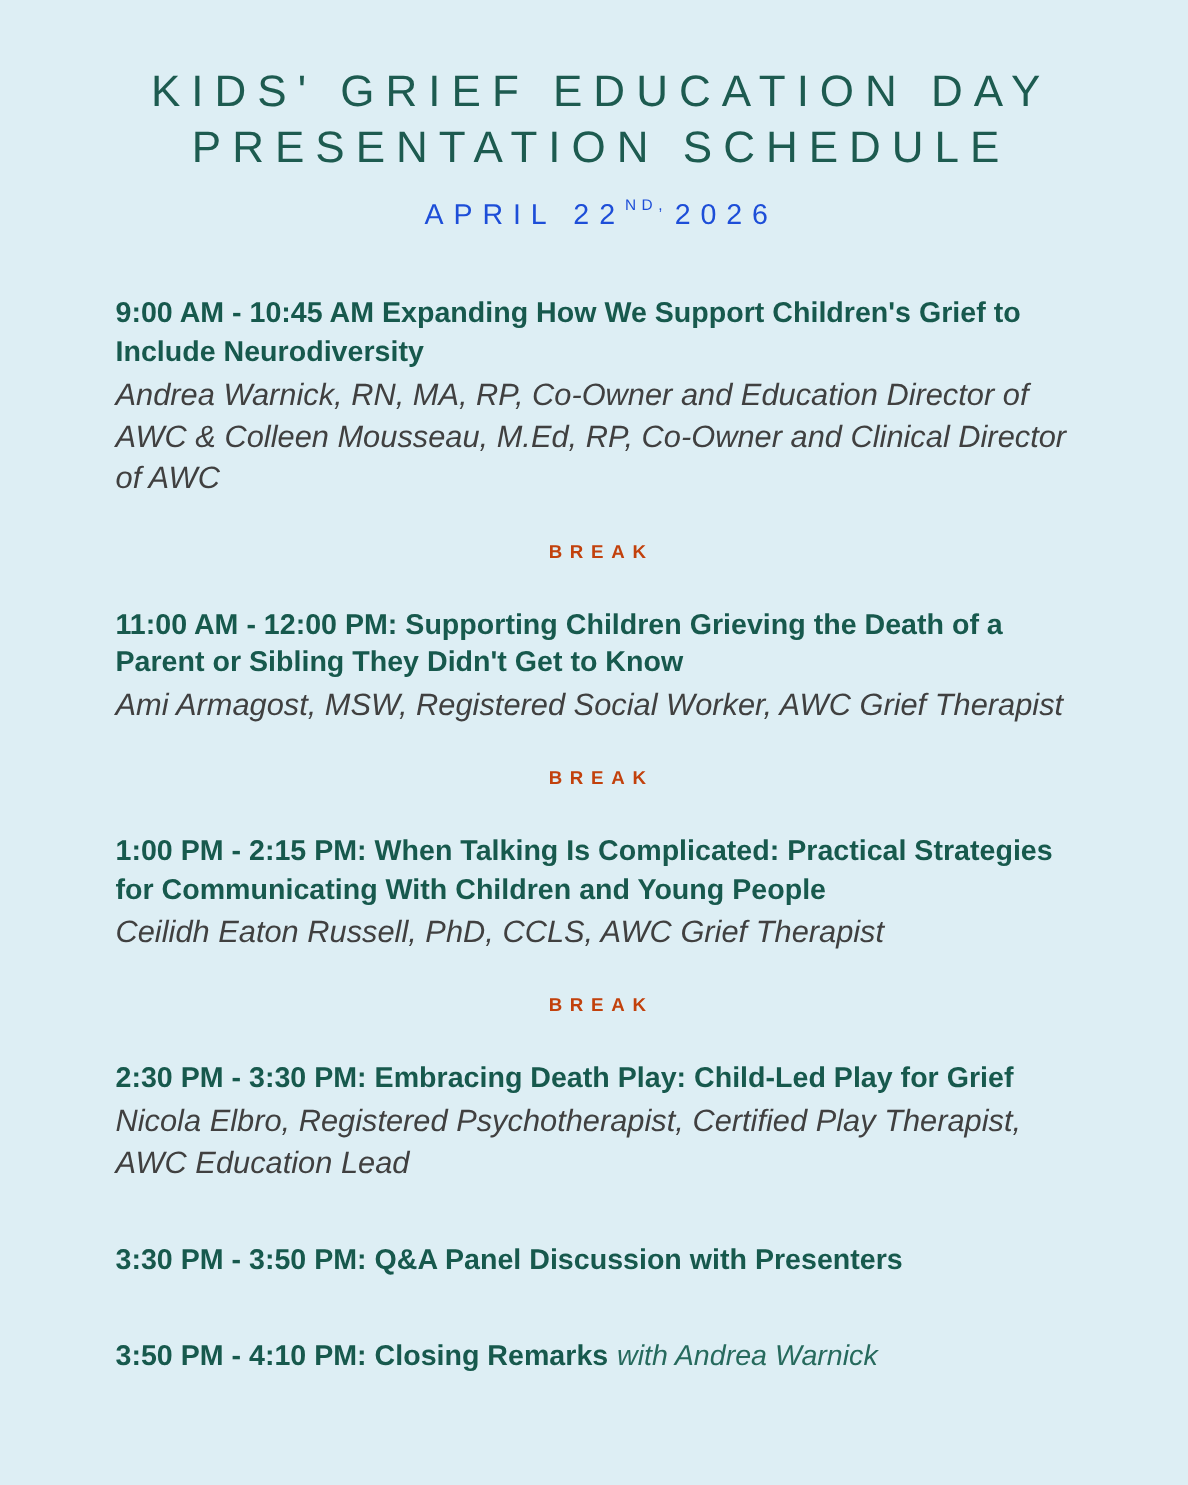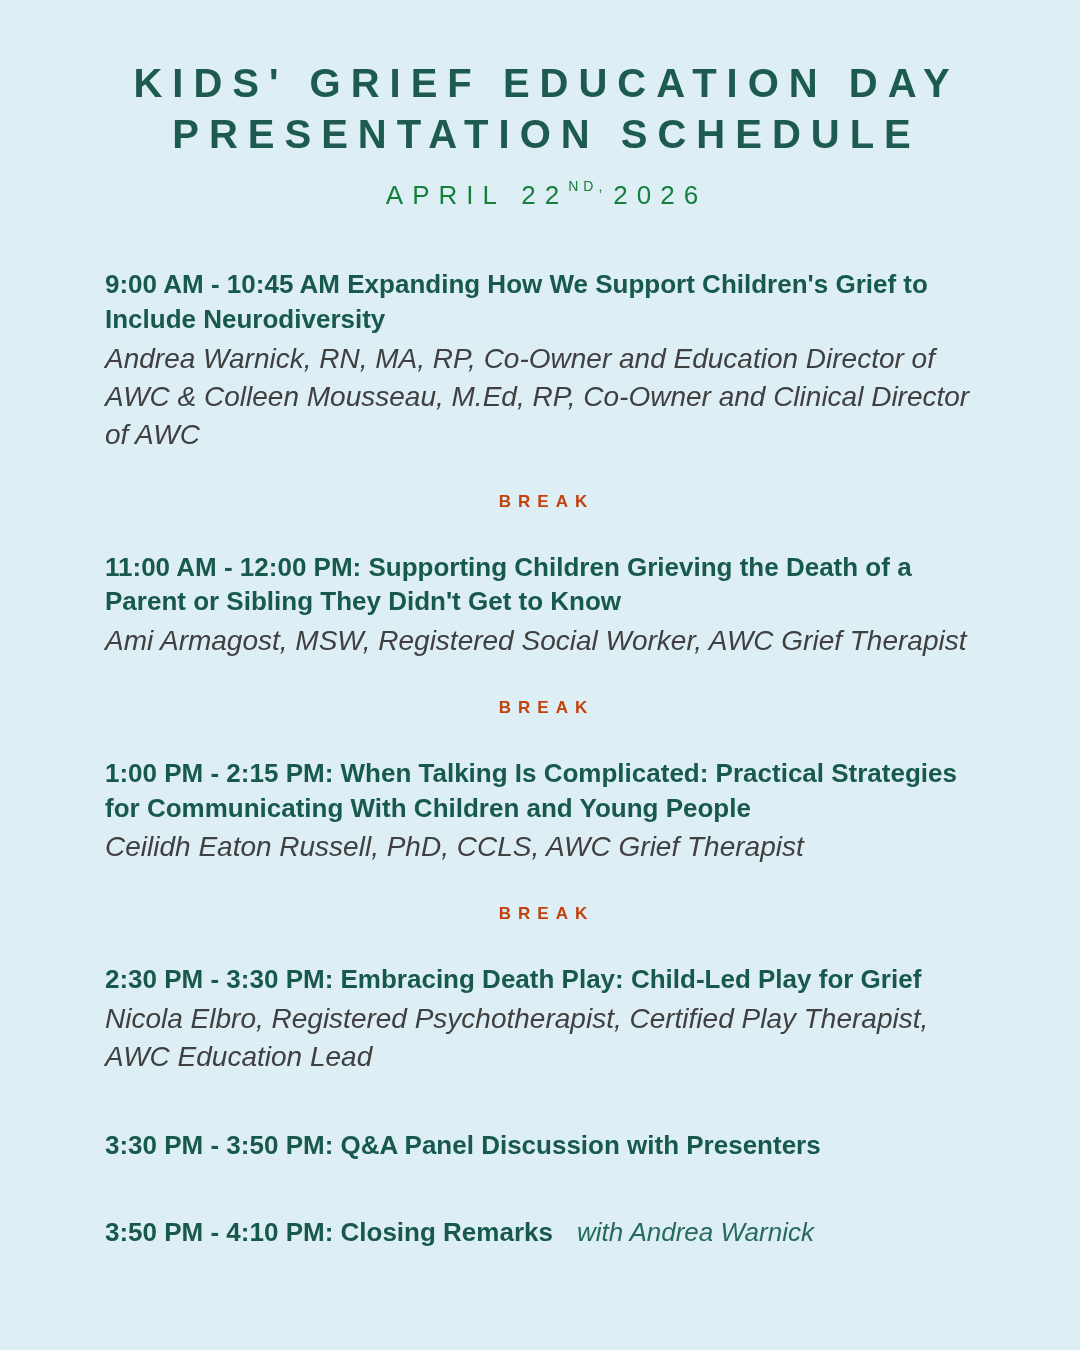--- a/index.html
+++ b/index.html
@@ -16,29 +16,29 @@
   .page {
     box-sizing: border-box;
     width: 1080px;
     height: 1350px;
     padding: 58px 92px 0 105px;
   }
   
   .title {
     text-align: center;
     color: #1d5b50;
-    font-weight: bold;
+    font-weight: normal;
     font-size: 40px;
     letter-spacing: 10px;
     line-height: 1.28;
     margin: 0;
   }
   .date-line {
     text-align: center;
-    color: #15803d;
+    color: #1d4ed8;
     font-size: 26px;
     letter-spacing: 9px;
     margin-top: 18px;
   }
   .date-line .sup {
     font-size: 14px;
     vertical-align: 13px;
     letter-spacing: 5px;
   }
   .date-line .post {
@@ -59,21 +59,21 @@
     font-size: 28px;
     font-style: italic;
     line-height: 1.36;
     margin: 3px 0 0 0;
     color: #404040;
   }
   .inline-note {
     font-weight: normal;
     font-style: italic;
     color: #266a5d;
-    margin-left: 24px;
+    margin-left: 8px;
   }
   .session + .session {
     margin-top: 52px;
   }
   .break {
     text-align: center;
     font-weight: bold;
     font-size: 17px;
     letter-spacing: 7px;
     margin: 38px 0;

